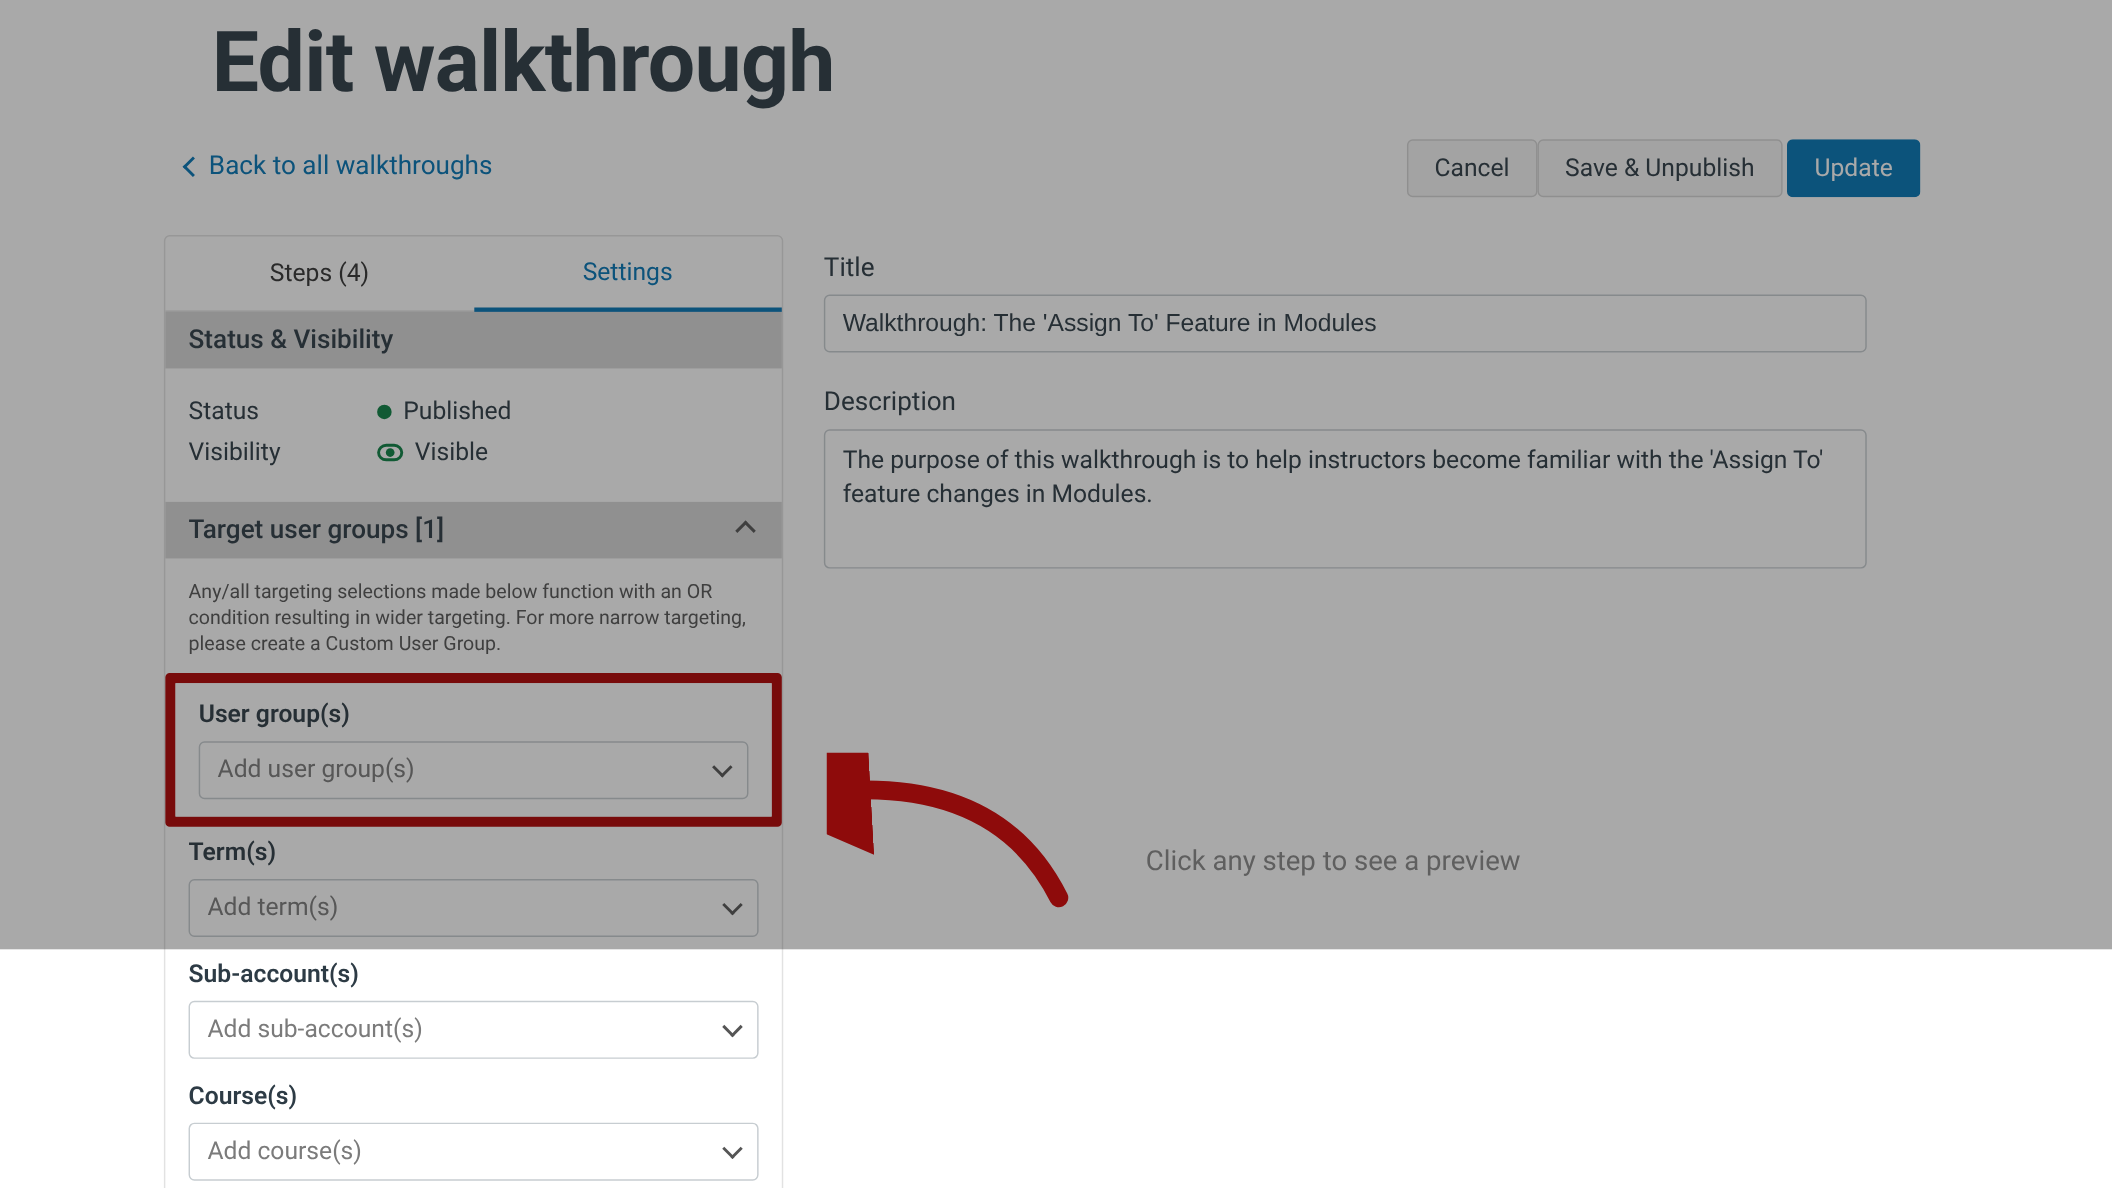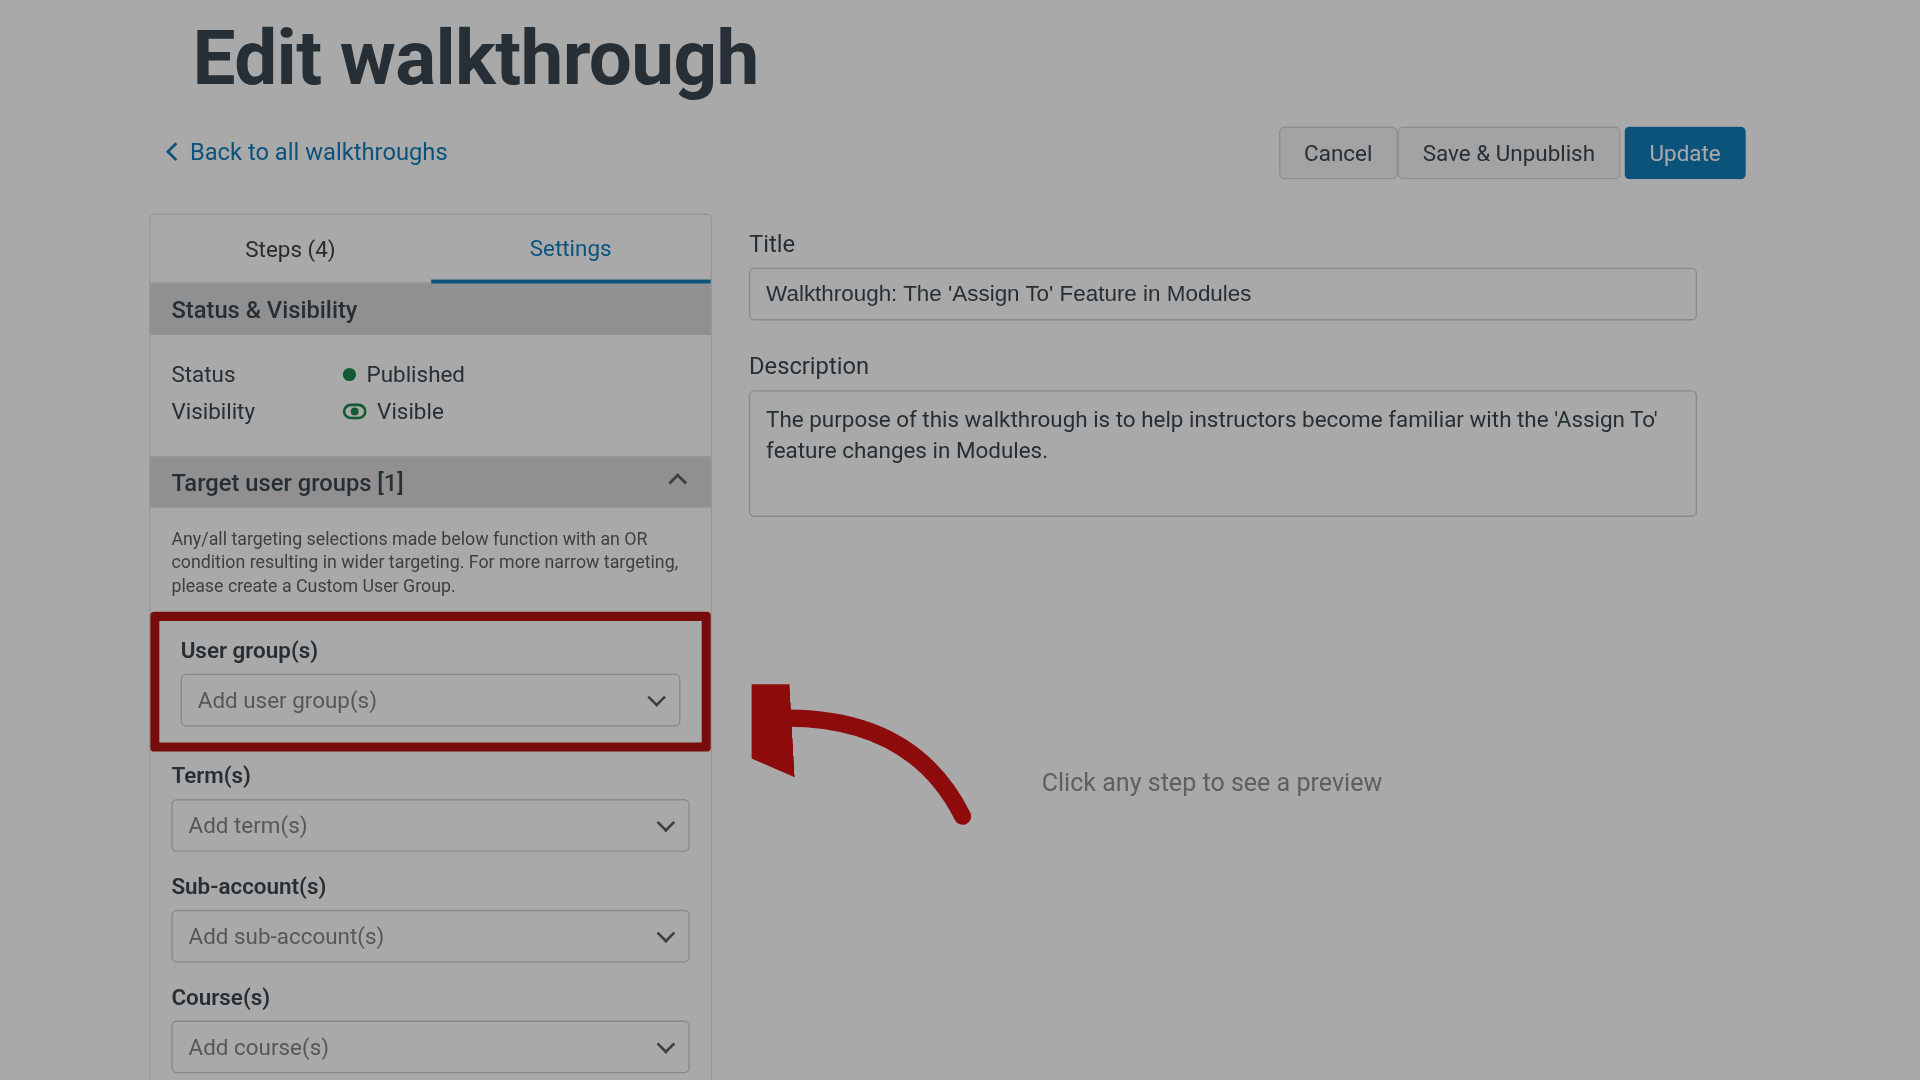--- a/index.html
+++ b/index.html
@@ -1,17 +1,17 @@
 <!DOCTYPE html>
 <html><head>
 <meta charset="utf-8">
 <style>
   * { box-sizing: border-box; margin: 0; padding: 0; }
   html, body { width: 1920px; height: 1080px; font-family: -apple-system, BlinkMacSystemFont, "Segoe UI", Roboto, Helvetica, Arial, sans-serif; background: #fff; overflow: hidden; }
-  .stage { position: relative; width: 1920px; height: 1080px; }
+  .stage { position: relative; width: 1920px; height: 863px; }
   .app { position: absolute; left: 0; top: 0; width: 1920px; height: 1080px; transform-origin: top left; transform: scale(1.3186); background: #fff; }
 
   .page-title { position: absolute; left: 146px; top: 10px; font-size: 58px; font-weight: 700; color: #2d3b45; letter-spacing: -0.5px; }
 
   .actions { position: absolute; left: 0; top: 96px; width: 100%; height: 44px; }
   .back-link { position: absolute; left: 128px; top: 8px; display: flex; align-items: center; gap: 6px; color: #0374b5; font-size: 18px; cursor: pointer; }
   .chev-left { width: 10px; height: 10px; border-left: 2.5px solid #0374b5; border-bottom: 2.5px solid #0374b5; transform: rotate(45deg); display: inline-block; }
   .btn { position: absolute; top: 0; height: 40px; padding: 0 18px; display: flex; align-items: center; font-size: 17px; border: 1px solid transparent; border-radius: 4px; cursor: pointer; }
   .btn-cancel { left: 970px; color: #2d3b45; background: #f5f5f5; border-color: #d6d6d6; }
   .btn-saveunpub { left: 1060px; color: #2d3b45; background: #f5f5f5; border-color: #d6d6d6; }

